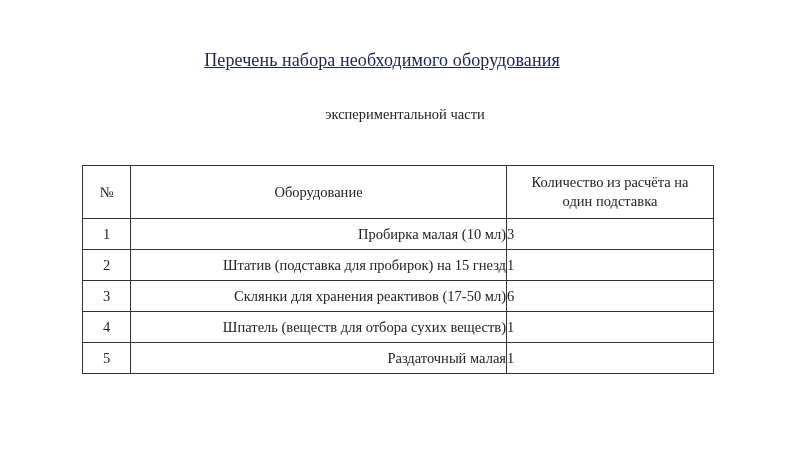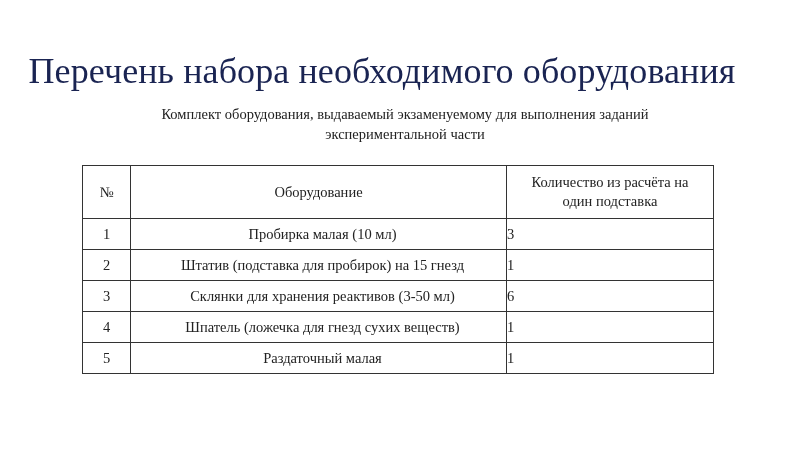--- a/index.html
+++ b/index.html
@@ -1,38 +1,37 @@
 <!DOCTYPE html>
 <html><head>
 <meta charset="utf-8">
 <style>
   html, body { margin:0; padding:0; }
   body { width:800px; height:450px; background:#ffffff; position:relative; overflow:hidden;
          font-family:"Liberation Serif", "DejaVu Serif", serif; color:#111; }
   .title { position:absolute; left:0; width:764px; top:50px; text-align:center;
-           font-size:36px; color:#1a2452; letter-spacing:0.1px; }
+           font-size:18px; color:#1a2452; letter-spacing:0.1px;text-decoration:underline; }
   .subtitle { position:absolute; left:120px; width:570px; top:104px; text-align:center;
               font-size:14.5px; line-height:20px; color:#222; }
   table.eq { position:absolute; left:82px; top:165px; width:632px; border-collapse:collapse;
              font-size:14.5px; color:#222; }
   table.eq td, table.eq th { border:1.5px solid #333; padding:0; font-weight:normal; }
   table.eq th { height:52px; }
   table.eq td { height:30px; }
   .c-num { width:47px; text-align:center; }
-  .c-name { width:367px; text-align:center; padding-left:8px !important; }
+  .c-name { width:367px; text-align:right; padding-left:8px !important; }
   .c-qty { }
   .hdr-qty { line-height:19px; }
 </style>
 </head>
 <body>
 
 <div class="title">Перечень набора необходимого оборудования</div>
 
 <div class="subtitle">
-  <div>Комплект оборудования, выдаваемый экзаменуемому для выполнения заданий</div>
   <div>экспериментальной части</div>
 </div>
 
 <table class="eq">
   <tbody>
       <tr>
     <th class="c-num">№</th>
     <th class="c-name" style="text-align:center;padding-left:0 !important">Оборудование</th>
     <th class="c-qty hdr-qty">
       <div>Количество из расчёта на</div>
@@ -44,26 +43,26 @@
     <td class="c-name">Пробирка малая (10 мл)</td>
     <td class="c-qty">3</td>
   </tr>
   <tr>
     <td class="c-num">2</td>
     <td class="c-name">Штатив (подставка для пробирок) на 15 гнезд</td>
     <td class="c-qty">1</td>
   </tr>
   <tr>
     <td class="c-num">3</td>
-    <td class="c-name">Склянки для хранения реактивов (3-50 мл)</td>
+    <td class="c-name">Склянки для хранения реактивов (17-50 мл)</td>
     <td class="c-qty">6</td>
   </tr>
   <tr>
     <td class="c-num">4</td>
-    <td class="c-name">Шпатель (ложечка для гнезд сухих веществ)</td>
+    <td class="c-name">Шпатель (веществ для отбора сухих веществ)</td>
     <td class="c-qty">1</td>
   </tr>
   <tr>
     <td class="c-num">5</td>
     <td class="c-name">Раздаточный малая</td>
     <td class="c-qty">1</td>
   </tr>
 </tbody>
   </table>
 

